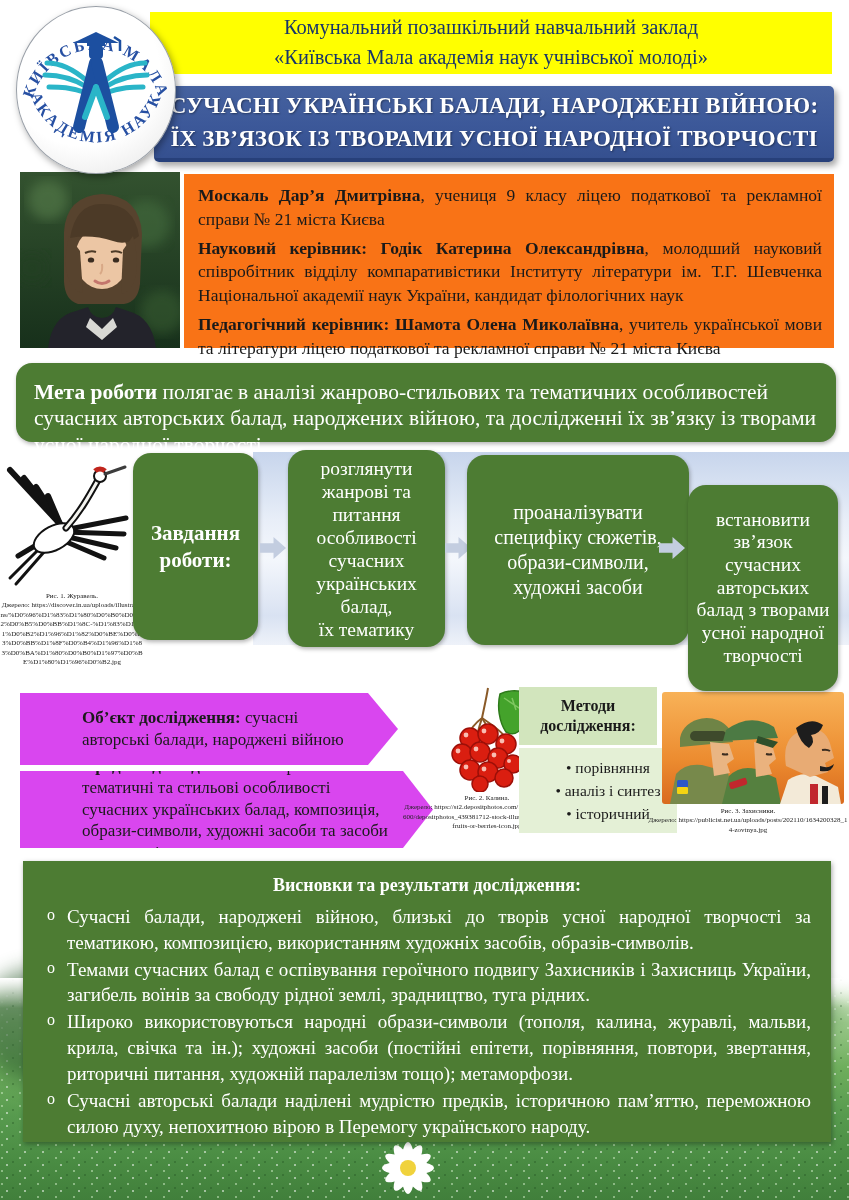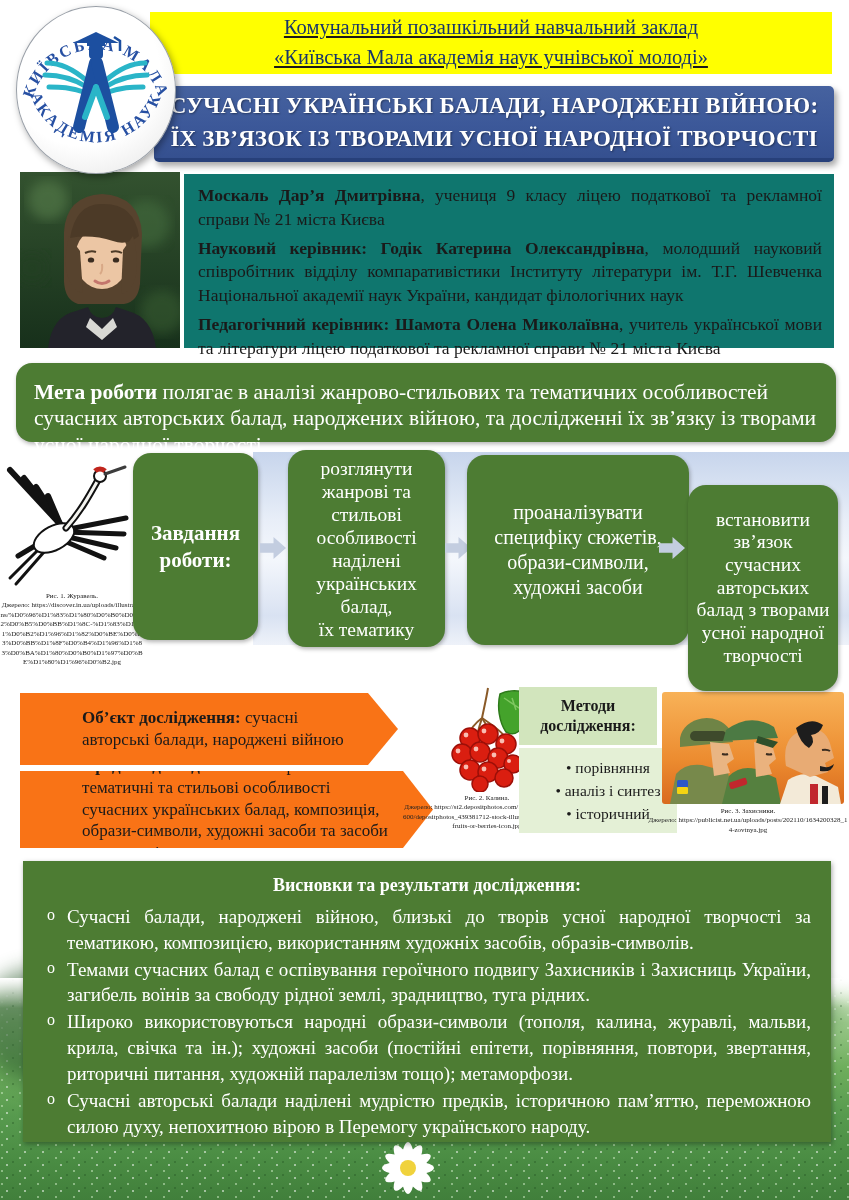--- a/index.html
+++ b/index.html
@@ -8,21 +8,20 @@
     background:#ffffff; font-family:"Liberation Serif", serif; color:#1a1a1a;
   }
   .abs{position:absolute;}
 
   
   .org-box{
     left:150px; top:12px; width:682px; height:62px;
     background:#ffff00; text-align:center;
     display:flex; flex-direction:column; justify-content:center; gap:4px;
     z-index:2;
-    text-decoration:underline;
   }
   .org-box div{font-size:20.5px; color:#17356b; line-height:1.25;}
 
   .logo-badge{
     left:16px; top:6px; width:158px; height:166px; border-radius:50%;
     background:radial-gradient(circle at 42% 38%, #ffffff 55%, #f0f0f0 78%, #cfcfcf 100%);
     border:1px solid #9aa0a8;
     box-shadow:2px 3px 7px rgba(0,0,0,.35);
     z-index:5;
   }
@@ -39,21 +38,21 @@
   }
   .title-banner div{
     color:#ffffff; font-weight:bold; font-size:23px; line-height:1.45;
     text-shadow:1px 1px 2px rgba(0,0,0,.4); letter-spacing:.2px;
   }
 
   
   .student-photo{left:20px; top:172px; width:160px; height:176px; overflow:hidden;}
   .authors-box{
     left:184px; top:174px; width:650px; height:174px;
-    background:#0f766e; padding:10px 12px 0 14px; box-sizing:border-box;
+    background:#f97316; padding:10px 12px 0 14px; box-sizing:border-box;
   }
   .authors-box p{margin:0 0 5px 0; font-size:17.5px; line-height:1.36; text-align:justify;}
 
   
   .goal-box{
     left:16px; top:363px; width:820px; height:79px; border-radius:16px;
     background:#4d7c33; box-shadow:1px 2px 4px rgba(0,0,0,.3);
     padding:16px 18px; box-sizing:border-box;
     color:#ffffff; font-size:21.5px; line-height:1.23;
   }
@@ -87,21 +86,21 @@
   .fig-caption .fig-title{word-break:normal;}
   .crane-fig{left:2px; top:460px; width:130px; height:130px;}
   .crane-cap{left:0px; top:592px; width:144px;}
   .kalyna-fig{left:420px; top:686px; width:135px; height:106px;}
   .kalyna-cap{left:403px; top:794px; width:168px;}
   .defenders-fig{left:662px; top:692px; width:182px; height:112px;}
   .defenders-cap{left:648px; top:807px; width:200px;}
 
   
   .arrow-block{
-    background:#f97316;
+    background:#d946ef;
     clip-path:polygon(0 0, calc(100% - 30px) 0, 100% 50%, calc(100% - 30px) 100%, 0 100%);
     display:flex; align-items:center; box-sizing:border-box;
     padding:6px 44px 6px 62px; font-size:17px; line-height:1.28;
   }
   .object-block{left:20px; top:693px; width:378px; height:72px;}
   .subject-block{left:20px; top:771px; width:413px; height:77px;}
 
   
   .methods-head{
     left:519px; top:687px; width:138px; height:58px; background:#d2e5bd;
@@ -263,21 +262,21 @@
     <p><b>Педагогічний керівник: Шамота Олена Миколаївна</b><span>, учитель української мови та літератури ліцею податкової та рекламної справи № 21 міста Києва</span></p>
   </div>
 
   <div class="abs goal-box">
     <b>Мета роботи</b><span> полягає в аналізі жанрово-стильових та тематичних особливостей сучасних авторських балад, народжених війною, та дослідженні їх зв’язку із творами усної народної творчості</span>
   </div>
 
   <div class="abs flow-band"></div>
   <div class="abs task-box task-label">Завдання роботи:</div>
   <div class="abs flow-arrow fa-1"></div>
-  <div class="abs task-box task-1">розглянути жанрові та стильові особливості наділені українських балад,
+  <div class="abs task-box task-1">розглянути жанрові та питання особливості сучасних українських балад,
 їх тематику</div>
   <div class="abs flow-arrow fa-2"></div>
   <div class="abs task-box task-2">проаналізувати специфіку сюжетів, образи-символи, художні засоби</div>
   <div class="abs flow-arrow fa-3"></div>
   <div class="abs task-box task-3">встановити зв’язок сучасних авторських балад з творами усної народної творчості</div>
 
   <div class="abs crane-fig">
     <svg width="130" height="130" viewBox="0 0 130 130">
       <g stroke="#121212" stroke-linecap="round" fill="none">
         <path d="M58,64 L8,10" stroke-width="6"></path>

